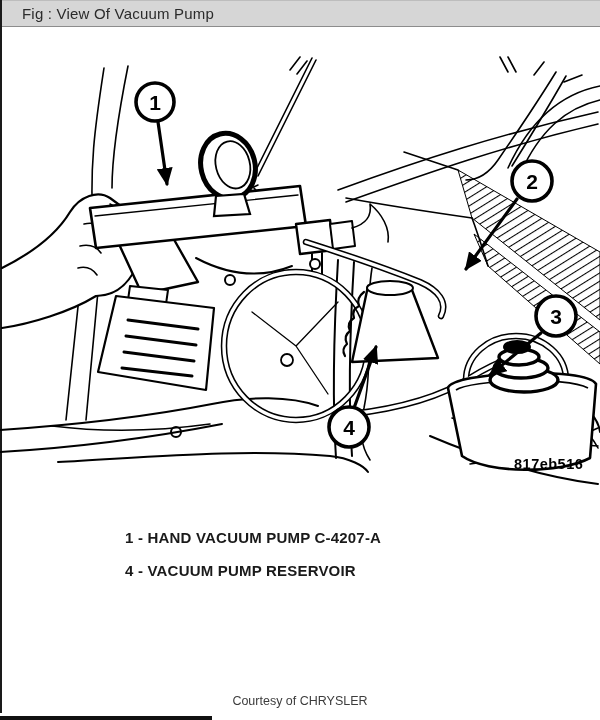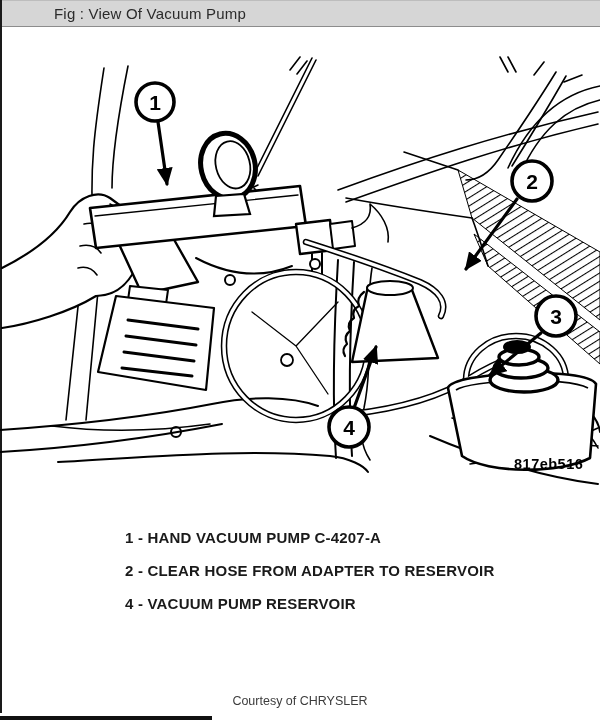--- a/index.html
+++ b/index.html
@@ -1,22 +1,22 @@
 <!DOCTYPE html>
 <html><head>
 <meta charset="utf-8">
 <style>
   html,body{margin:0;padding:0;background:#fff;}
   body{width:600px;height:720px;position:relative;overflow:hidden;
        font-family:"Liberation Sans",sans-serif;}
   .titlebar{position:absolute;left:0;top:0;width:600px;height:27px;
       background:#d6d6d6;border-top:1px solid #bdbdbd;border-bottom:1px solid #8c8c8c;
       box-sizing:border-box;}
-  .titlebar .t{font-size:15px;color:#2b2b2b;line-height:25px;padding-left:14px;
-      letter-spacing:.2px;margin-left:40px;}
+  .titlebar .t{font-size:15px;color:#2b2b2b;line-height:25px;padding-left:22px;
+      letter-spacing:.2px;}
   .left-border{position:absolute;left:0;top:0;width:2px;height:713px;background:#1a1a1a;}
   .bottom-bar{position:absolute;left:0;top:716px;width:212px;height:4px;background:#111;}
   .fig{position:absolute;left:0;top:28px;width:600px;height:492px;}
   .legend{position:absolute;left:97px;top:529px;width:480px;}
   .legend .li{height:33px;font-size:15px;font-weight:bold;color:#1a1a1a;
       letter-spacing:.2px;white-space:nowrap;margin-left:28px;}
   .courtesy{position:absolute;left:0;top:694px;width:600px;text-align:center;
       font-size:12.5px;color:#3c3c3c;}
   svg text{font-family:"Liberation Sans",sans-serif;}
 </style>
@@ -175,19 +175,18 @@
     <text x="556" y="296" font-size="21" font-weight="bold" text-anchor="middle" fill="#000">3</text>
   </g>
   <g>
     <circle cx="349" cy="399" r="20" fill="#fff" stroke="#000" stroke-width="3.6"></circle>
     <text x="349" y="407" font-size="21" font-weight="bold" text-anchor="middle" fill="#000">4</text>
   </g>
 </svg>
 
 <div class="legend">
   <div class="li">1 - HAND VACUUM PUMP C-4207-A</div>
-  <div class="li">2 - CLEAR HOSE FROM ADAPTER TO RESERVOIR</div>
   <div class="li">4 - VACUUM PUMP RESERVOIR</div>
 </div>
 
 <div class="courtesy">Courtesy of CHRYSLER</div>
 
 <div class="bottom-bar"></div>
 
 </body></html>

